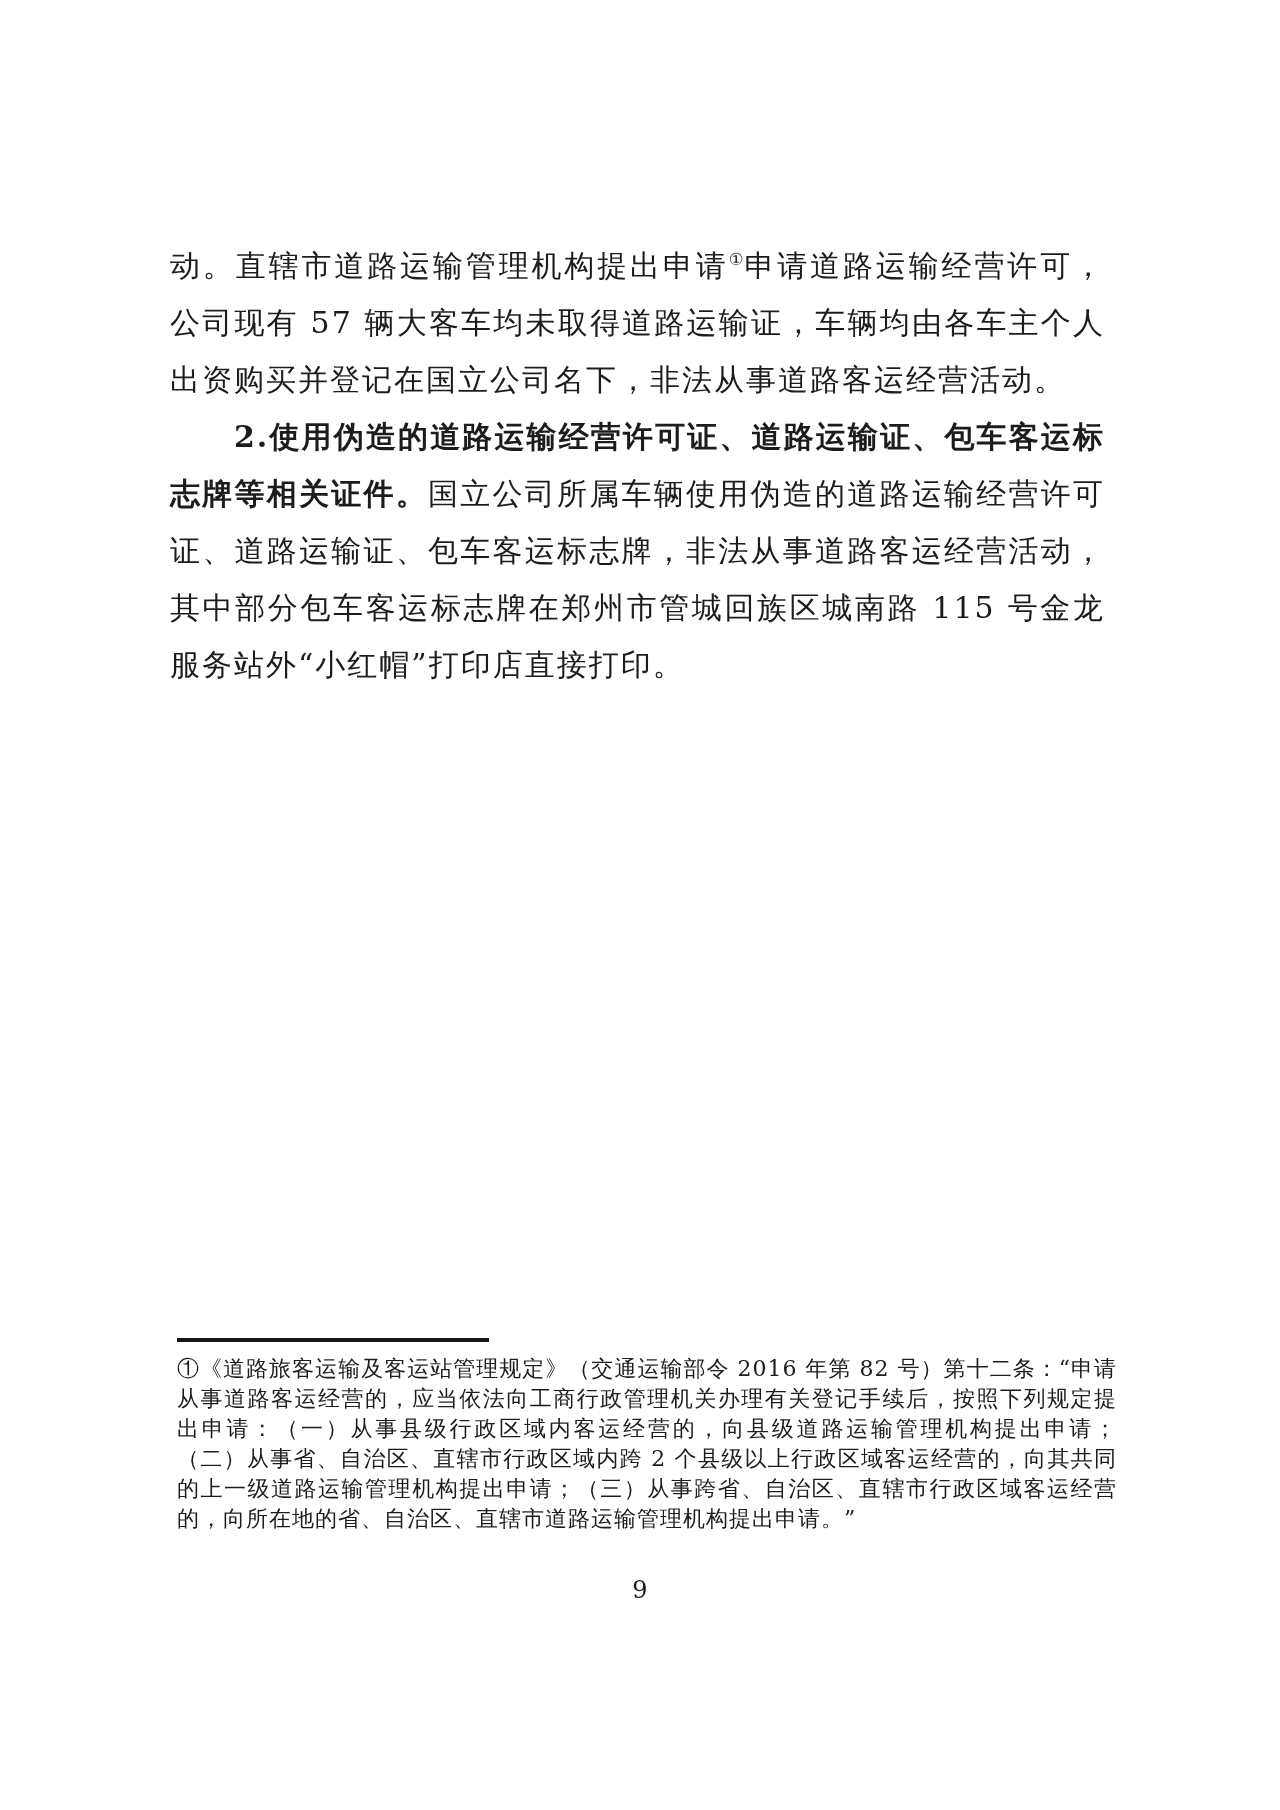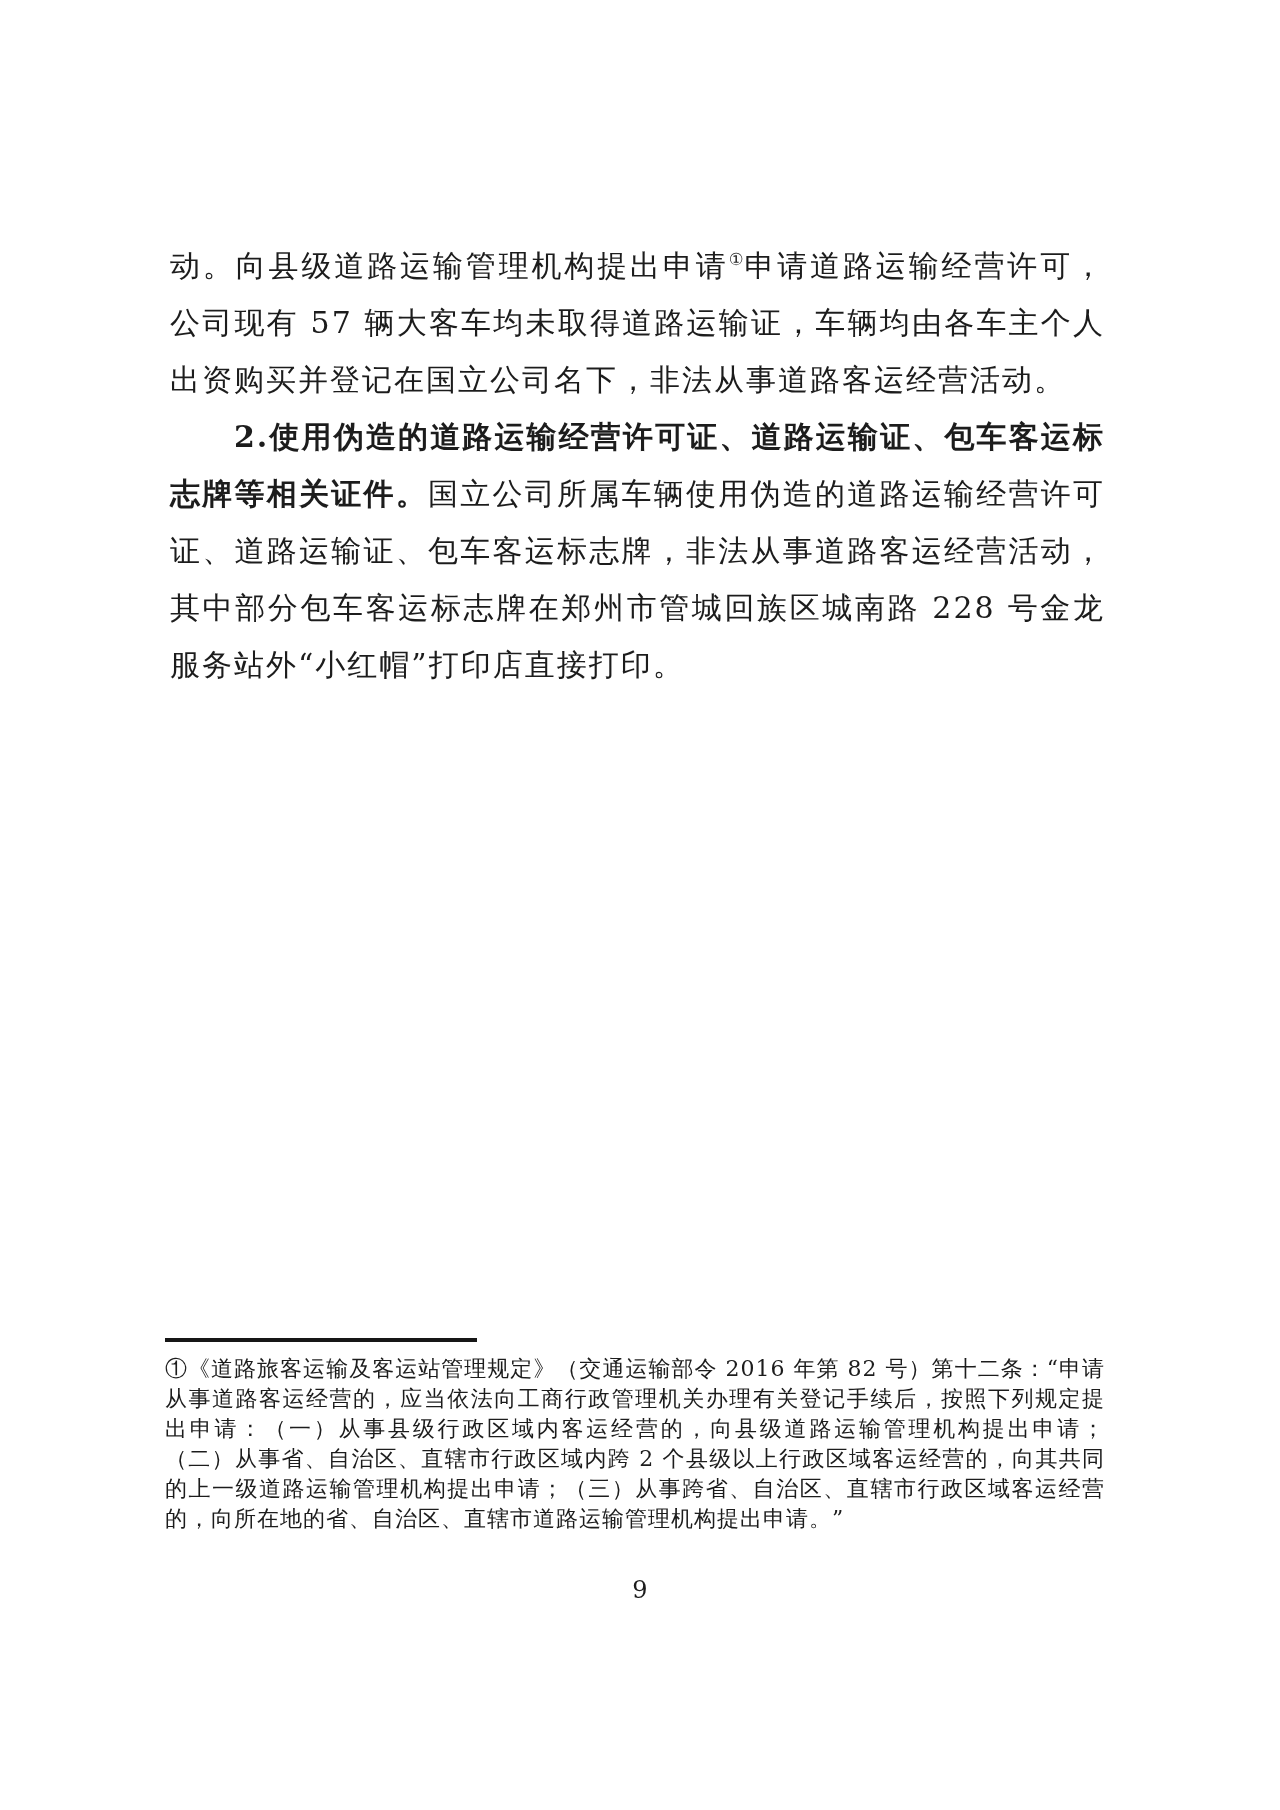--- a/index.html
+++ b/index.html
@@ -44,21 +44,21 @@
     font-weight: 400;
   }
   .seg-sup {
     vertical-align: super;
     font-size: 0.55em;
     line-height: 0;
     letter-spacing: 0;
   }
   .footnote-area {
     position: absolute;
-    left: 165px;
+    left: 177px;
     top: 1338px;
     width: 940px;
   }
   .footnote-rule {
     width: 312px;
     height: 4px;
     background: #161616;
     margin: 0 0 12px 0;
   }
   .footnote-text {
@@ -78,22 +78,22 @@
     font-size: 24px;
     color: #1c1c1c;
   }
 </style>
 </head>
 <body>
 
 <div class="page">
 
   <main class="body-text" id="paragraphs">
-      <p class="para"><span class="seg-normal">动。向县级道路运输管理机构提出申请</span><span class="seg-sup">①</span><span class="seg-normal">申请道路运输经营许可，公司现有 57 辆大客车均未取得道路运输证，车辆均由各车主个人出资购买并登记在国立公司名下，非法从事道路客运经营活动。</span></p>
-      <p class="para indent"><span class="seg-bold">2.使用伪造的道路运输经营许可证、道路运输证、包车客运标志牌等相关证件。</span><span class="seg-normal">国立公司所属车辆使用伪造的道路运输经营许可证、道路运输证、包车客运标志牌，非法从事道路客运经营活动，其中部分包车客运标志牌在郑州市管城回族区城南路 228 号金龙服务站外“小红帽”打印店直接打印。</span></p>
+      <p class="para"><span class="seg-normal">动。直辖市道路运输管理机构提出申请</span><span class="seg-sup">①</span><span class="seg-normal">申请道路运输经营许可，公司现有 57 辆大客车均未取得道路运输证，车辆均由各车主个人出资购买并登记在国立公司名下，非法从事道路客运经营活动。</span></p>
+      <p class="para indent"><span class="seg-bold">2.使用伪造的道路运输经营许可证、道路运输证、包车客运标志牌等相关证件。</span><span class="seg-normal">国立公司所属车辆使用伪造的道路运输经营许可证、道路运输证、包车客运标志牌，非法从事道路客运经营活动，其中部分包车客运标志牌在郑州市管城回族区城南路 115 号金龙服务站外“小红帽”打印店直接打印。</span></p>
     </main>
 
   <div class="footnote-area">
     <div class="footnote-rule"></div>
     <p class="footnote-text">①《道路旅客运输及客运站管理规定》（交通运输部令 2016 年第 82 号）第十二条：“申请从事道路客运经营的，应当依法向工商行政管理机关办理有关登记手续后，按照下列规定提出申请：（一）从事县级行政区域内客运经营的，向县级道路运输管理机构提出申请；（二）从事省、自治区、直辖市行政区域内跨 2 个县级以上行政区域客运经营的，向其共同的上一级道路运输管理机构提出申请；（三）从事跨省、自治区、直辖市行政区域客运经营的，向所在地的省、自治区、直辖市道路运输管理机构提出申请。”</p>
   </div>
 
   <div class="page-number">9</div>
 
 </div>

